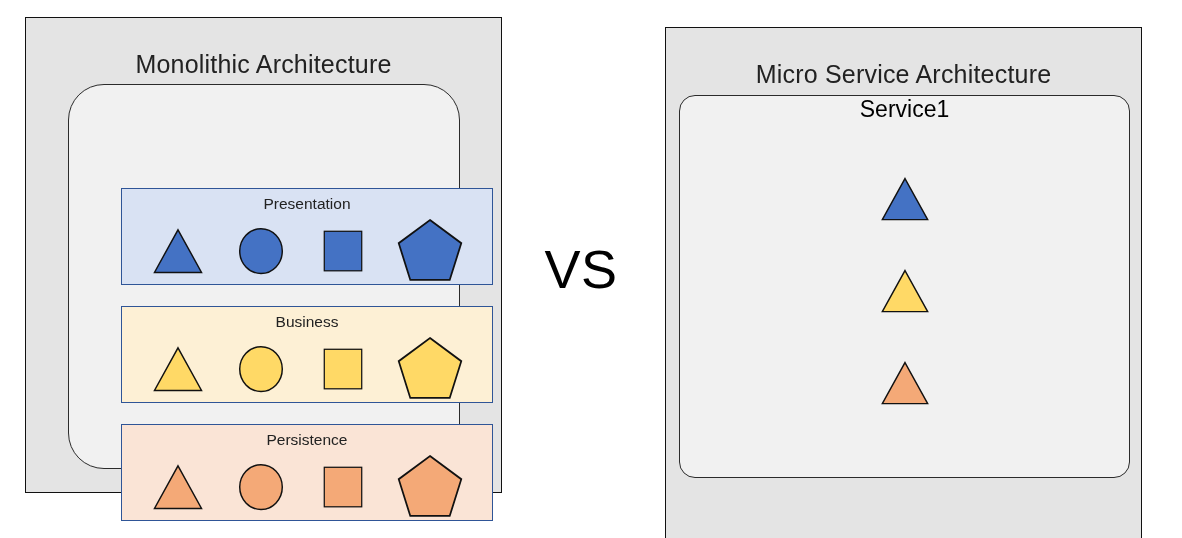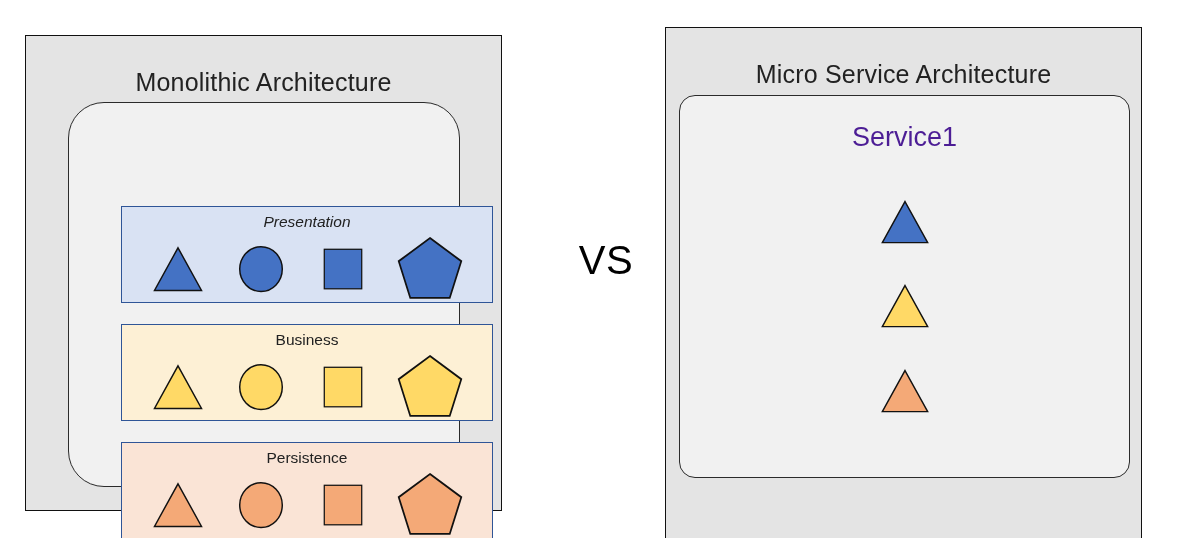--- a/index.html
+++ b/index.html
@@ -30,21 +30,21 @@
     text-align: center;
     font-size: 25px;
     color: #222222;
     letter-spacing: 0.2px;
     white-space: nowrap;
   }
 
   
   #monolith-panel {
     left: 25px;
-    top: 35px;
+    top: 17px;
     width: 477px;
     height: 476px;
   }
   #monolith-title { top: 32px; }
 
   #monolith-app {
     position: absolute;
     left: 42px;
     top: 66px;
     width: 392px;
@@ -66,21 +66,21 @@
   .layer-title {
     position: absolute;
     left: 0;
     right: 0;
     top: 6px;
     text-align: center;
     font-size: 15.5px;
     color: #222222;
     white-space: nowrap;
   }
-  #layer-presentation { top: 103px; background: #D9E2F3; font-style: italic; }
+  #layer-presentation { top: 103px; background: #D9E2F3; }
   #layer-business     { top: 221px; background: #FDF0D5; }
   #layer-persistence  { top: 339px; background: #FAE4D6; }
 
   .layer-shapes {
     position: absolute;
     left: 0; right: 0;
     top: 28px;
     height: 66px;
     display: flex;
     align-items: center;
@@ -112,44 +112,43 @@
     background: #F1F1F1;
     border: 1.4px solid #2b2b2b;
     border-radius: 16px;
     box-sizing: border-box;
     position: relative;
     display: flex;
     flex-direction: column;
     align-items: center;
   }
   .service-label {
-    margin-top: 26px;
-    font-size: 27px;
-    color: #4c1d95;
+    font-size: 23px;
+    color: #000000;
     white-space: nowrap;
   }
   .service-shapes {
     flex: 1;
     width: 100%;
     display: flex;
     flex-direction: column;
     align-items: center;
     justify-content: space-evenly;
     padding: 10px 0 30px 0;
     box-sizing: border-box;
   }
 
   
   #vs-label {
     position: absolute;
-    left: 566px;
+    left: 541px;
     top: 238px;
     width: 80px;
     text-align: center;
-    font-size: 40px;
+    font-size: 54px;
     color: #000000;
     letter-spacing: 0.5px;
   }
 
   
   .shape { display: block; overflow: visible; }
 </style>
 </head>
 <body>
 

